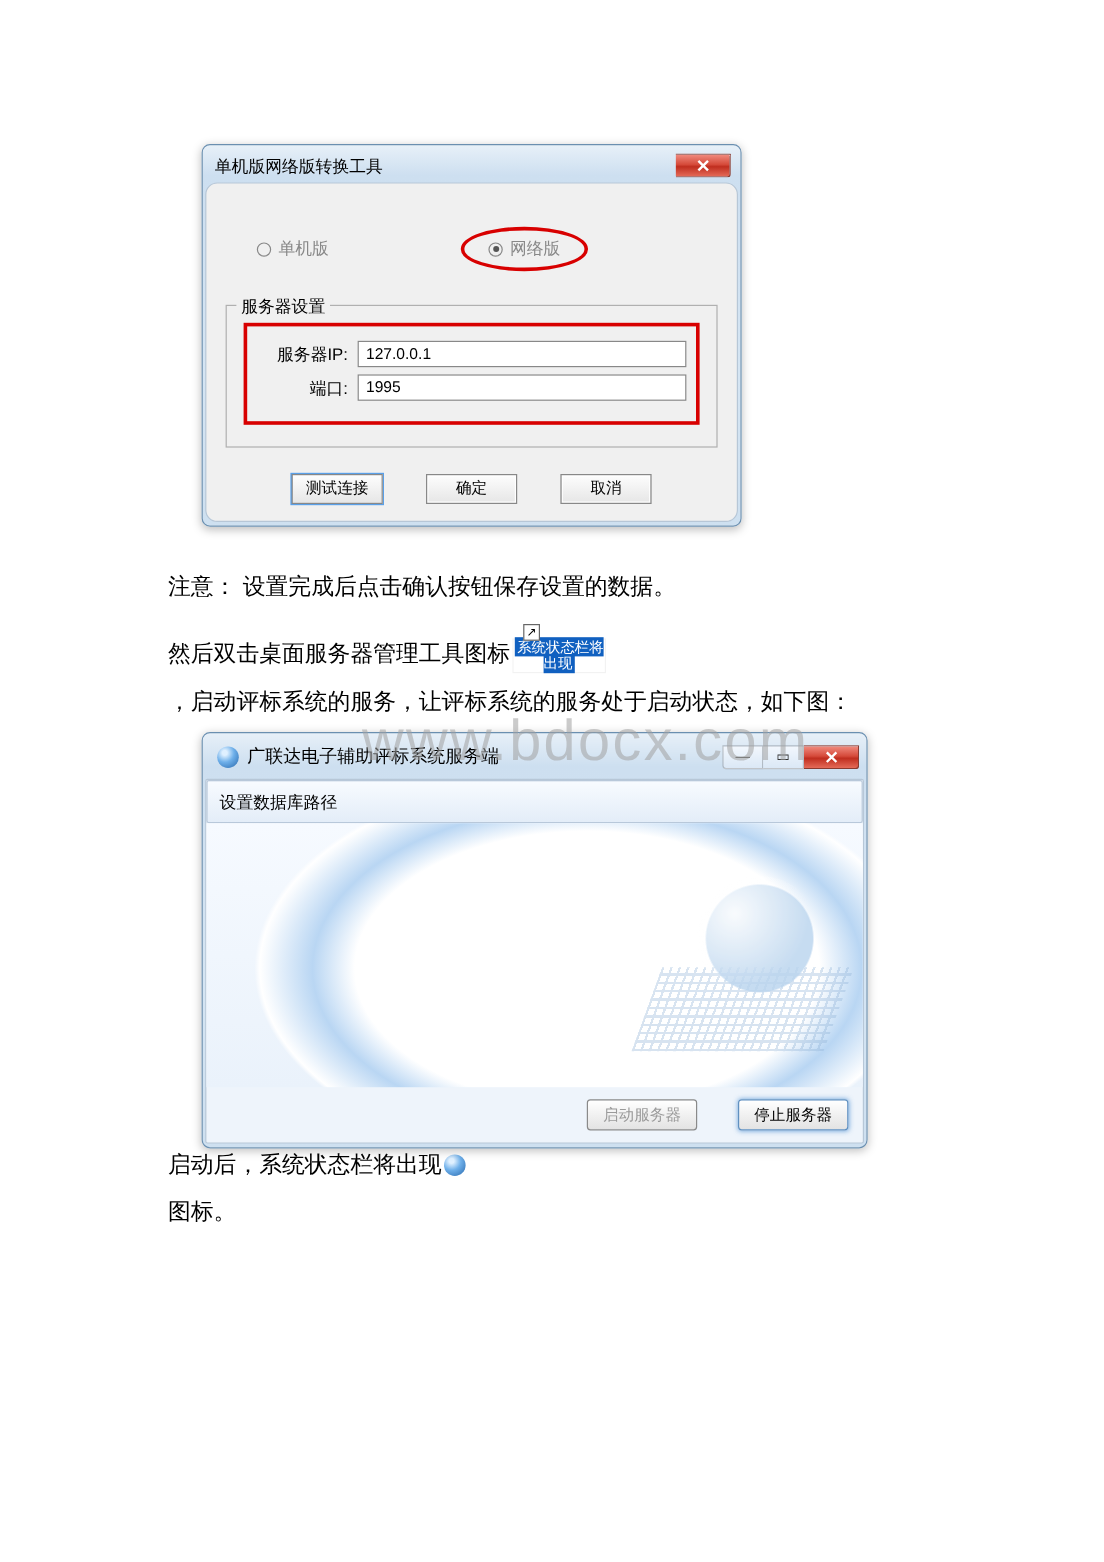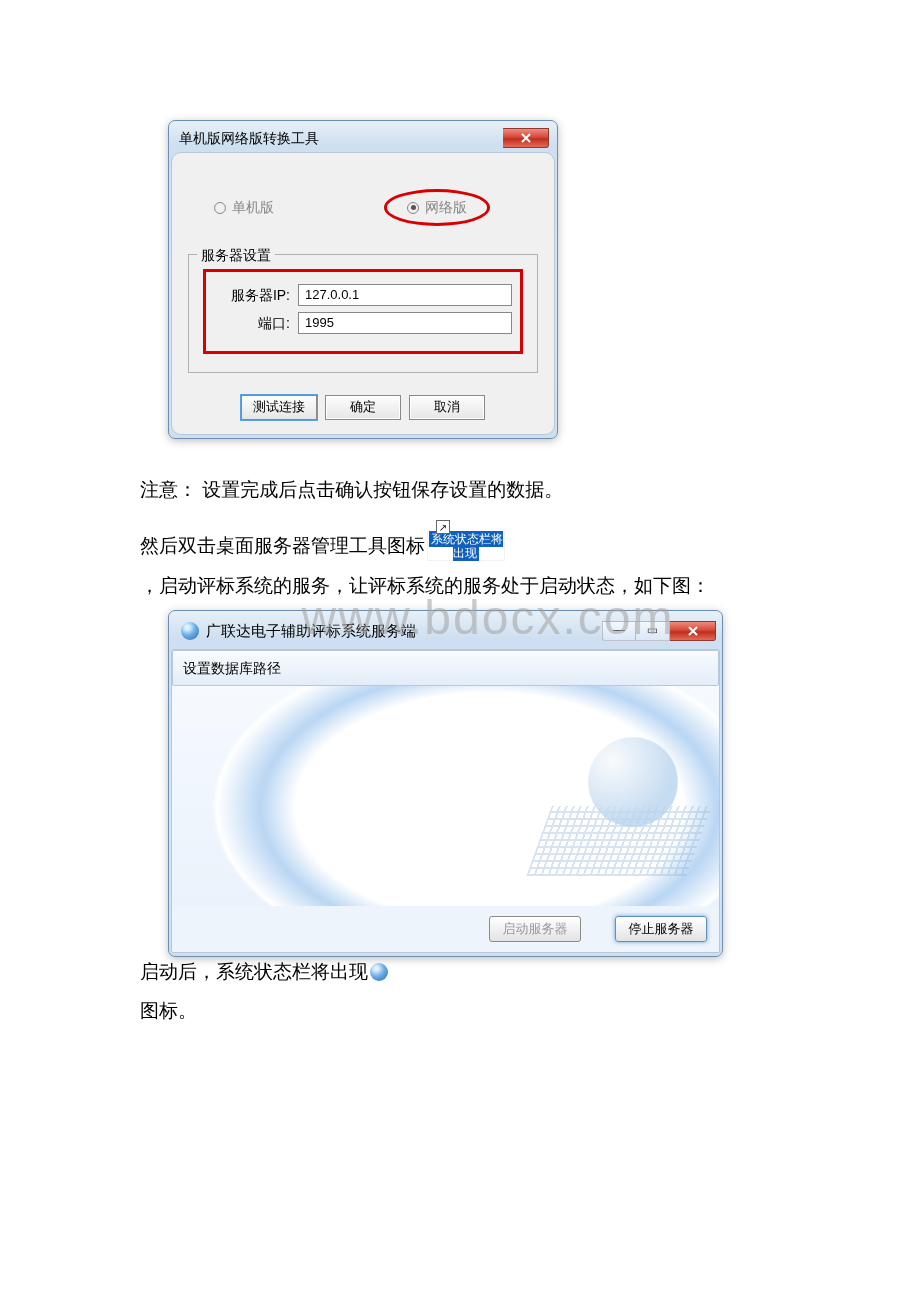--- a/index.html
+++ b/index.html
@@ -55,21 +55,21 @@
   }
   .wc.close svg { width: 12px; height: 12px; }
   .wc.close path { stroke:#fff; stroke-width:2; fill:none; }
   .win-body {
     background: #f0f0f0;
     border: 1px solid #b7c7d7;
     border-radius: 10px;
     padding: 18px 16px 14px;
   }
   
-  .dialog1 { width: 390px; margin-left: 28px; }
+  .dialog1 { width: 450px; margin-left: 28px; }
   .radio-row { display:flex; gap:110px; padding: 18px 26px 24px; font-size:14px; align-items:center;}
   .radio { display:flex; align-items:center; gap:6px; color:#888;}
   .rb { width:12px;height:12px;border:1px solid #888;border-radius:50%;display:inline-flex;align-items:center;justify-content:center;}
   .rb.sel::after{content:"";width:5px;height:5px;border-radius:50%;background:#555;}
   .red-ellipse {
     border:3px solid #d80000; border-radius:50%;
     padding: 4px 20px;
   }
   .group {
     border:1px solid #b0b0b0;
@@ -78,21 +78,21 @@
   }
   .group-title { position:absolute; top:-11px; left:8px; background:#f0f0f0; padding:0 4px;}
   .field-row{display:flex;align-items:center;gap:8px;margin:6px 0;}
   .field-label{width:76px;text-align:right;}
   .field-input{
     flex:1;height:22px;border:1px solid #888;background:#fff;
     padding:0 6px;font-size:13px;
     display:flex;align-items:center;
   }
   .red-box{border:3px solid #d80000; padding:6px 8px 10px;}
-  .btn-row{display:flex;gap:8px;justify-content:center;margin-top:22px;text-align:center;}
+  .btn-row{display:flex;gap:36px;justify-content:center;margin-top:22px;text-align:center;}
   .btn{
     min-width:76px;height:25px;border:1px solid #888;
     background:linear-gradient(#fdfdfd,#e6e6e6);
     font-size:13px;display:flex;align-items:center;justify-content:center;
     box-shadow:0 0 0 1px #fff inset;
   }
   .btn.default{box-shadow:0 0 0 1px #5aa0e8;}
   
   .shortcut{
     display:inline-block;vertical-align:bottom;width:78px;

